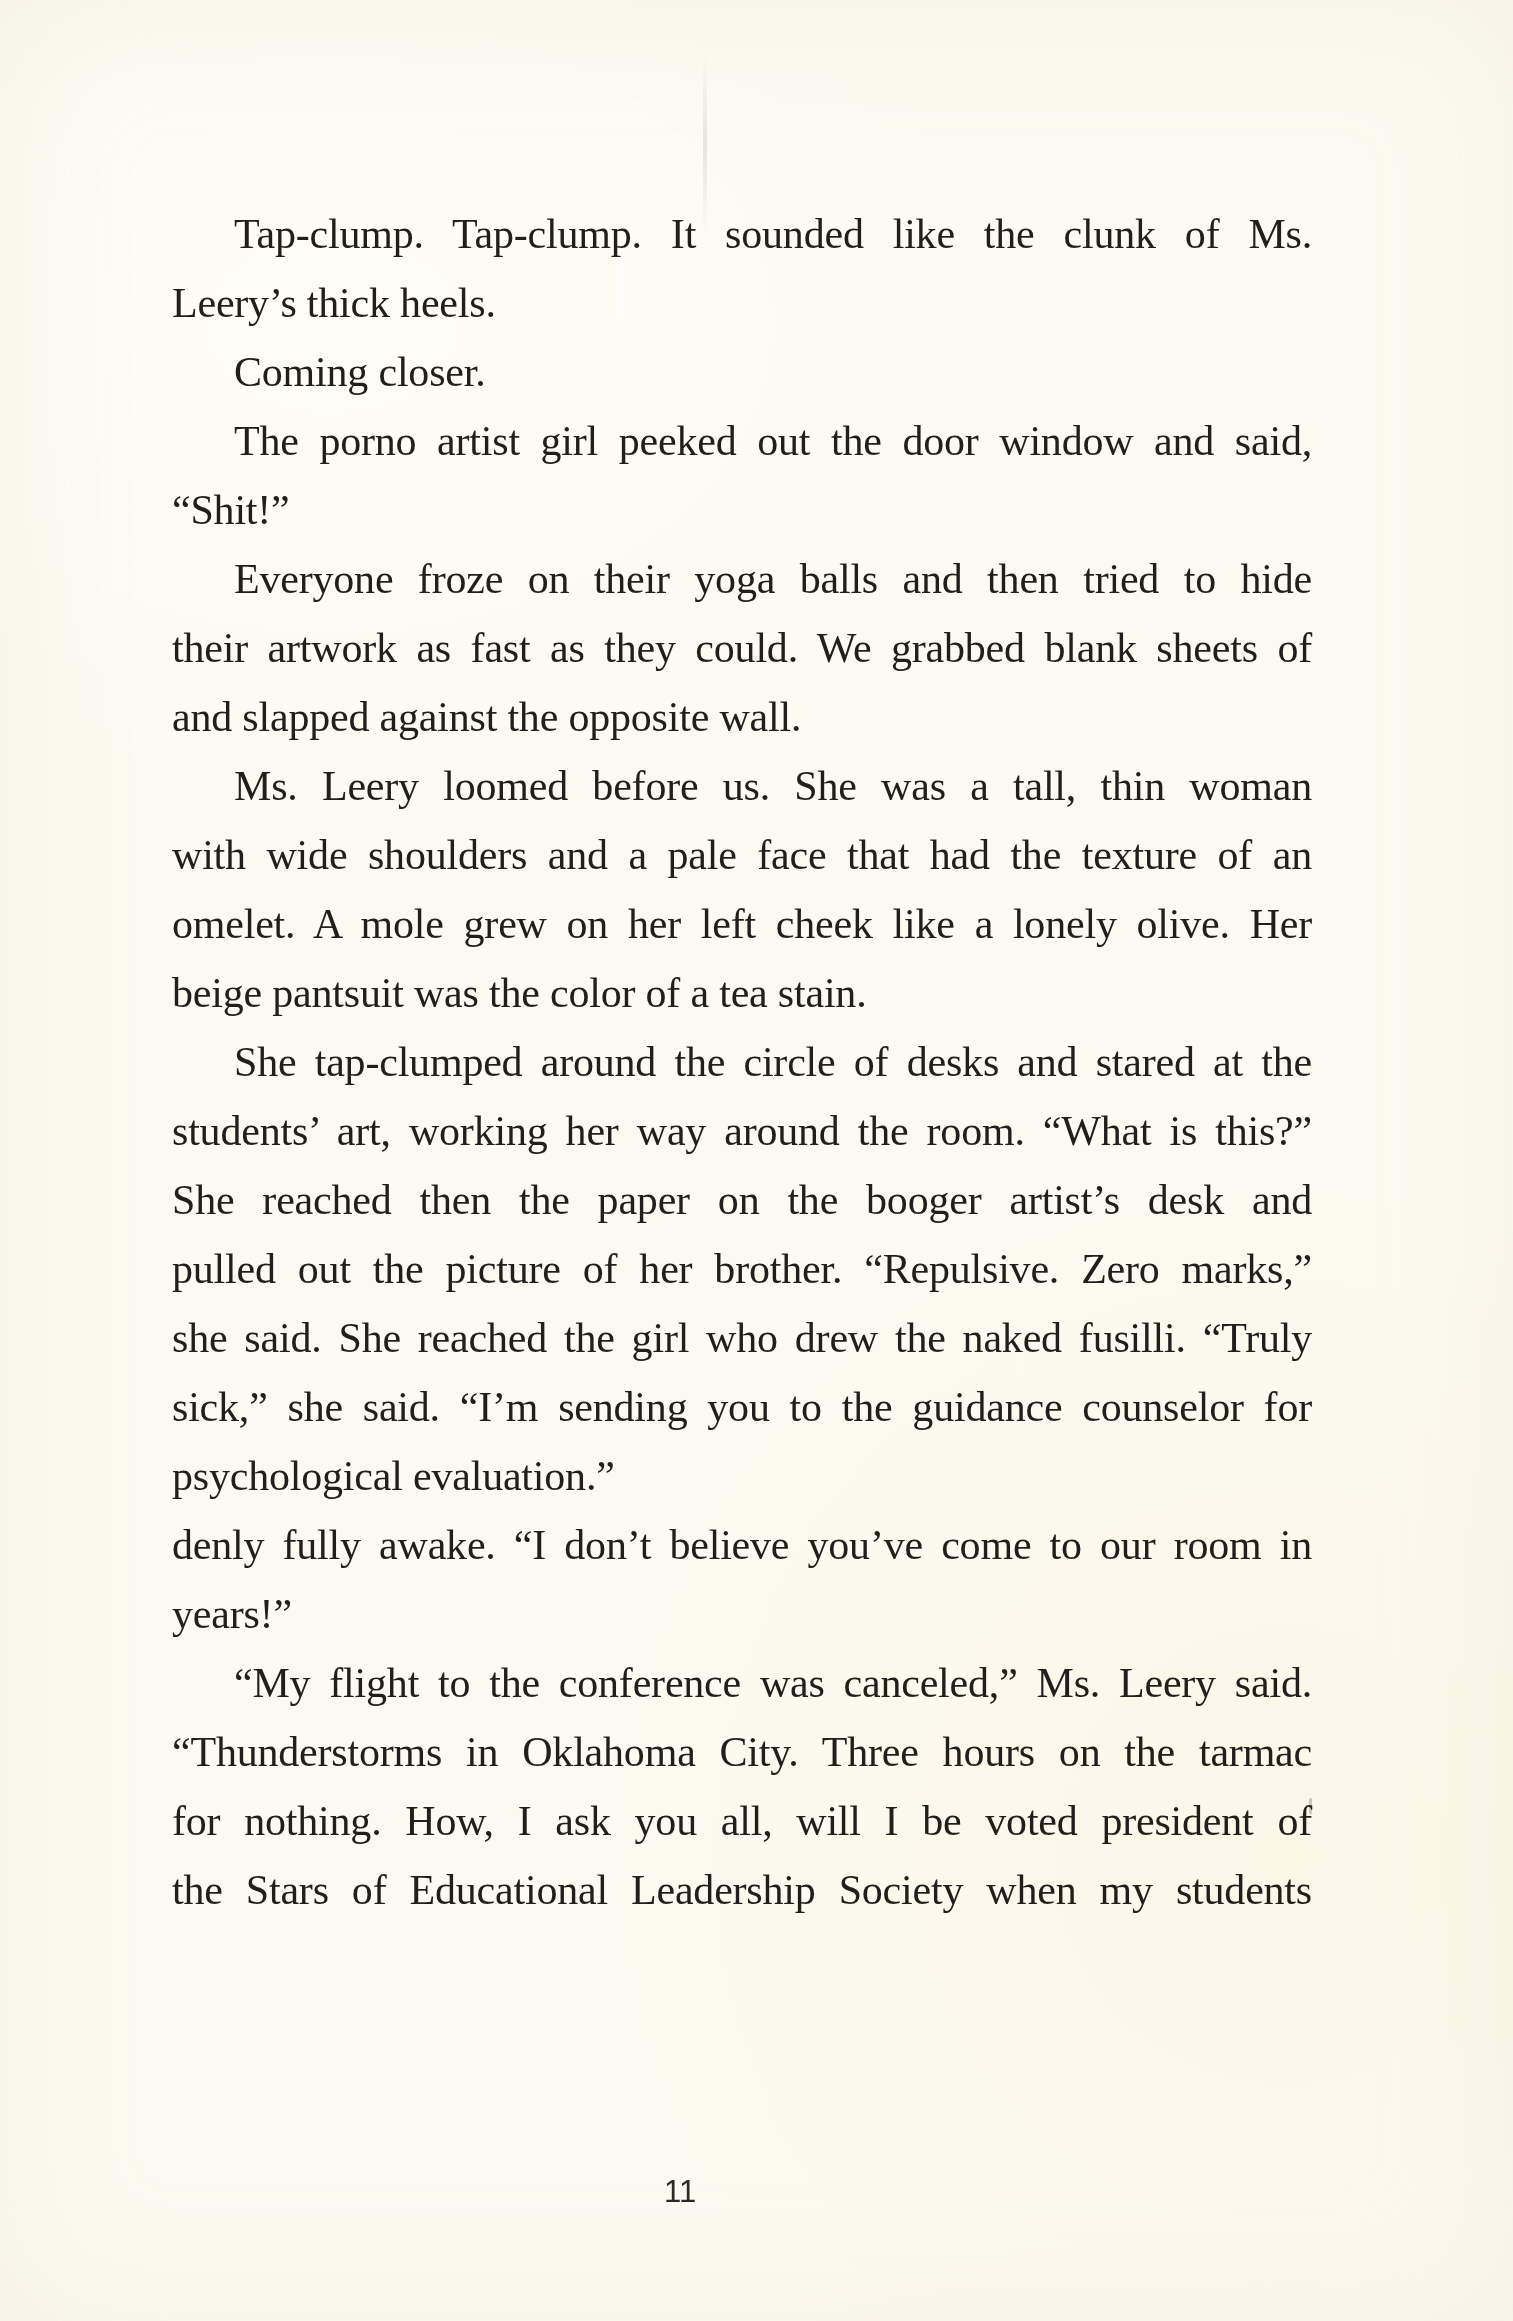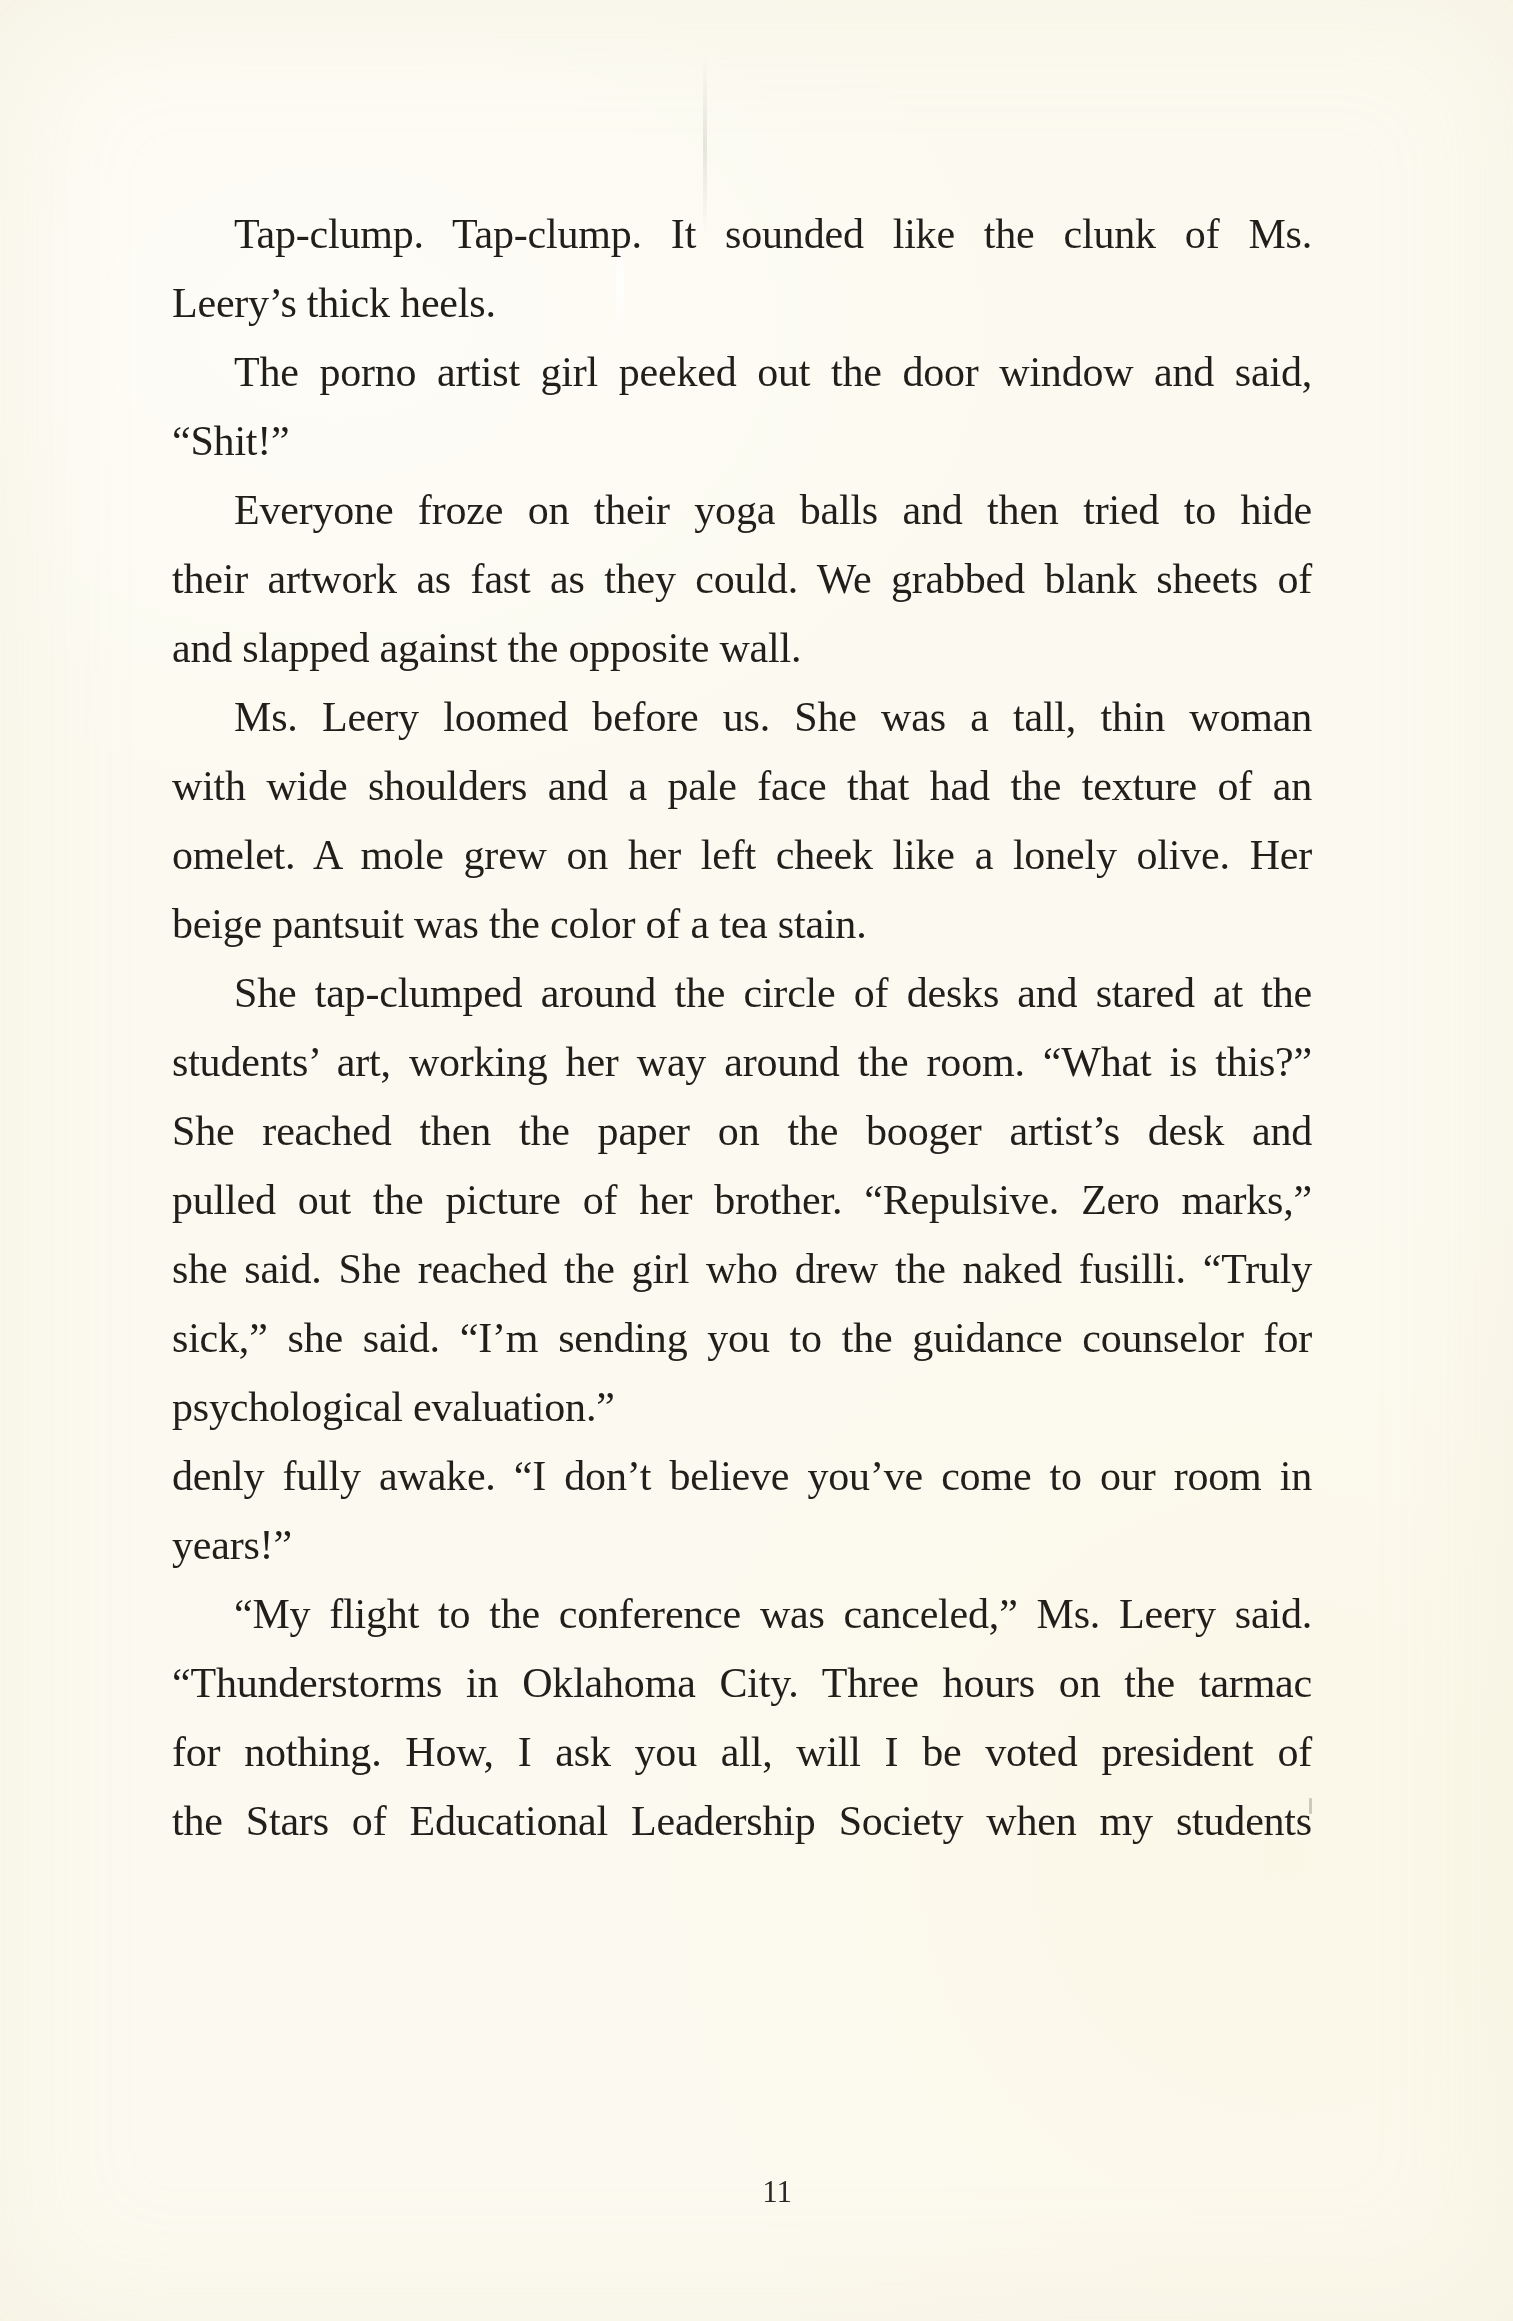--- a/index.html
+++ b/index.html
@@ -37,24 +37,24 @@
   .line.justify {
     text-align: justify;
     text-align-last: justify;
   }
   .line.indent {
     text-indent: 62px;
   }
   .folio {
     position: absolute;
     top: 2174px;
-    left: 644px;
+    left: 664px;
     width: 148px;
-    text-align: right;
-    font-family: Liberation Serif, serif;
+    text-align: left;
+    font-family: Liberation Sans, sans-serif;
     font-size: 31px;
     line-height: 36px;
     color: #2b2926;
   }
   
   .artifact-streak-1 {
     position: absolute;
     left: 703px;
     top: 55px;
     width: 4px;
@@ -85,20 +85,21 @@
 <body>
 
 <div class="page">
   <div class="artifact-streak-1"></div>
   <div class="artifact-streak-2"></div>
   <div class="artifact-speck"></div>
 
   <div class="textblock" id="textblock">
       <div class="line justify indent">Tap-clump. Tap-clump. It sounded like the clunk of Ms.</div>
       <div class="line">Leery’s thick heels.</div>
+      <div class="line indent">Coming closer.</div>
       <div class="line justify indent">The porno artist girl peeked out the door window and said,</div>
       <div class="line">“Shit!”</div>
       <div class="line justify indent">Everyone froze on their yoga balls and then tried to hide</div>
       <div class="line justify">their artwork as fast as they could. We grabbed blank sheets of</div>
       <div class="line">and slapped against the opposite wall.</div>
       <div class="line justify indent">Ms. Leery loomed before us. She was a tall, thin woman</div>
       <div class="line justify">with wide shoulders and a pale face that had the texture of an</div>
       <div class="line justify">omelet. A mole grew on her left cheek like a lonely olive. Her</div>
       <div class="line">beige pantsuit was the color of a tea stain.</div>
       <div class="line justify indent">She tap-clumped around the circle of desks and stared at the</div>

